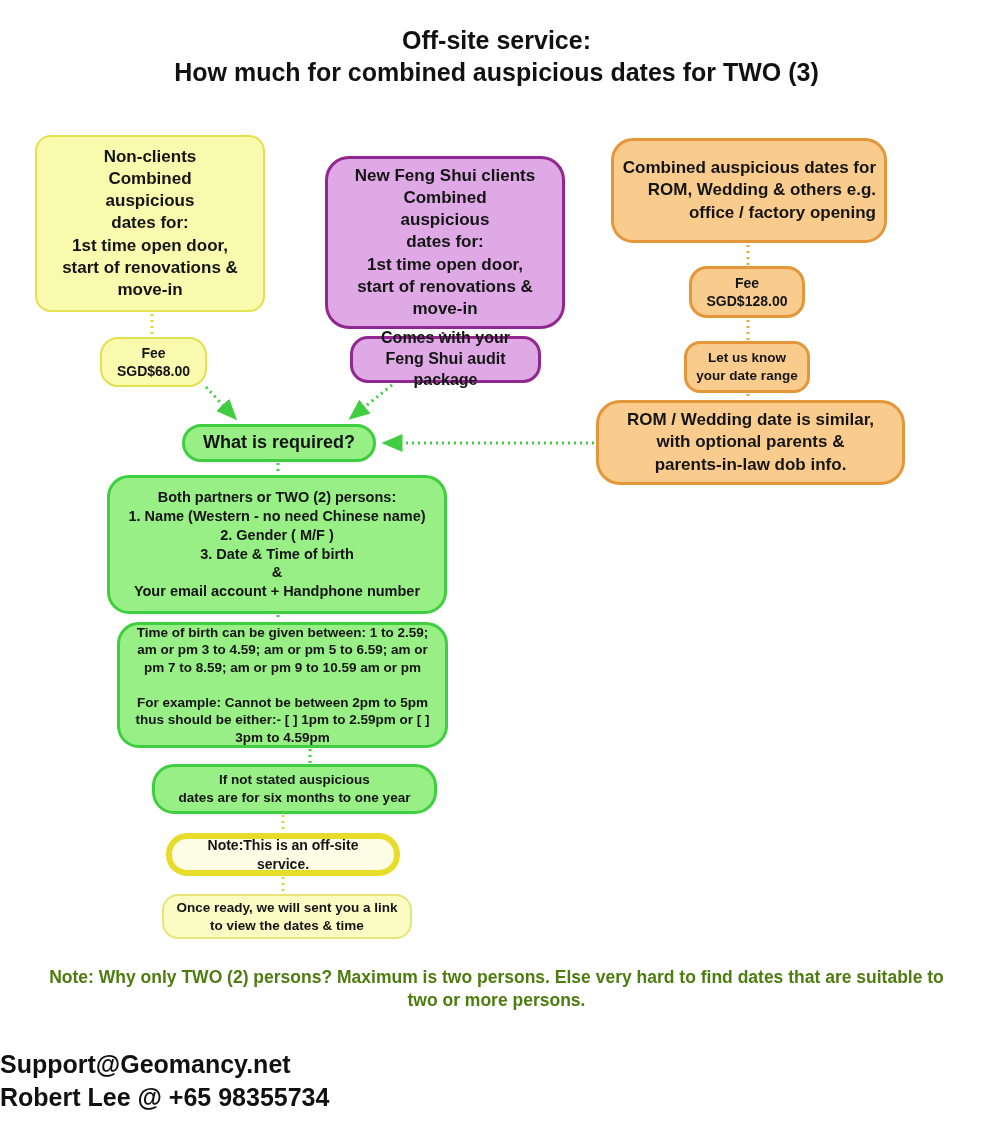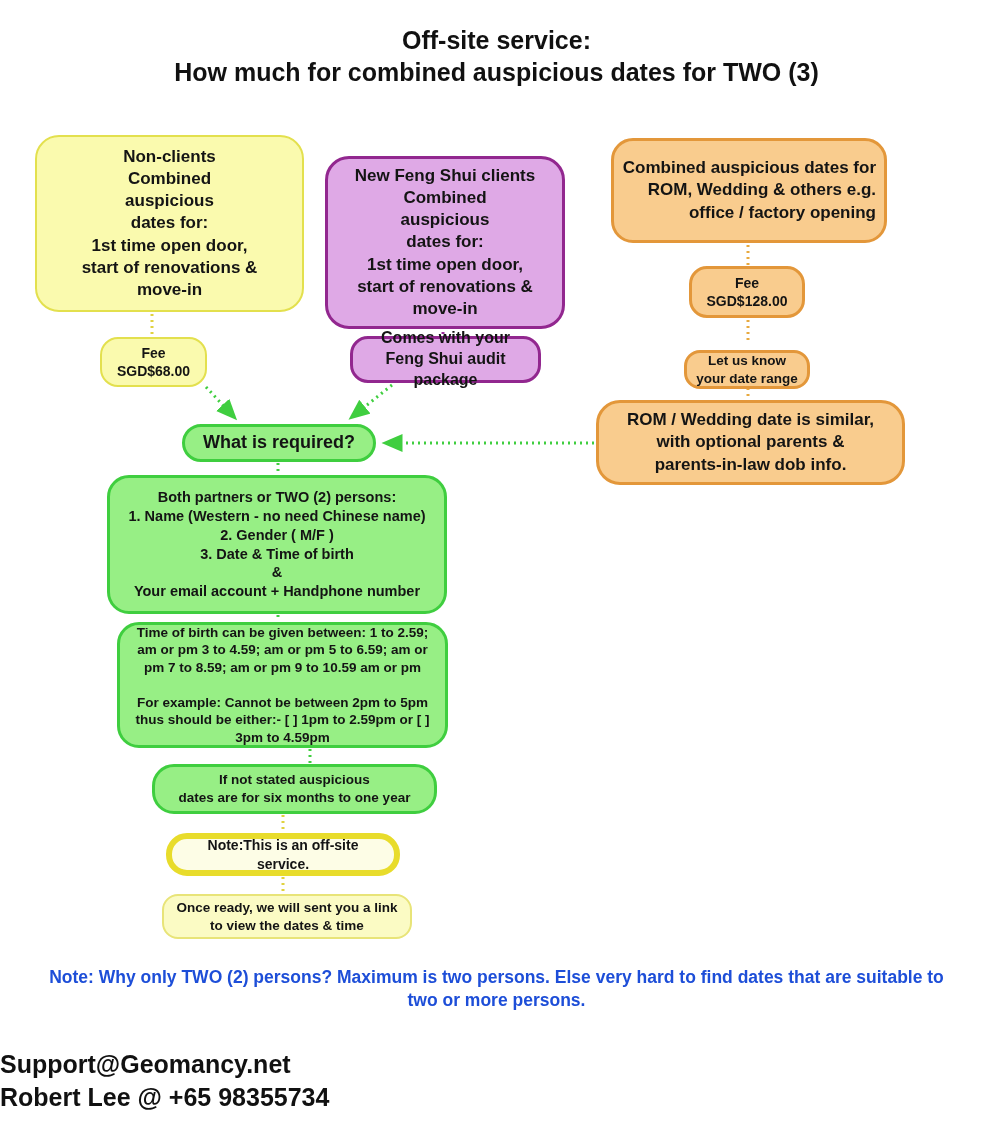--- a/index.html
+++ b/index.html
@@ -37,44 +37,44 @@
   }
   
   .yellow   { background: #fafaae; border: 2px solid #e3e04e; }
   .paleyellow { background: #fbfbc4; border: 2px solid #e8e478; }
   .purple   { background: #dfa9e6; border: 3px solid #92278f; }
   .orange   { background: #f9cc8e; border: 3px solid #e3973a; }
   .green    { background: #97ef85; border: 3px solid #3fce3f; }
   .notebox  { background: #fdfde6; border: 6px solid #e8dc2b; }
 
   
-  #non-clients   { left: 35px;  top: 135px; width: 269px; height: 177px; border-radius: 24px; font-size: 17px; }
+  #non-clients   { left: 35px;  top: 135px; width: 230px; height: 177px; border-radius: 16px; font-size: 17px; }
   #new-clients   { left: 325px; top: 133px; width: 240px; height: 173px; border-radius: 24px; font-size: 17px; margin-top: 23px; }
   #rom-wedding   { left: 611px; top: 138px; width: 276px; height: 105px; border-radius: 22px; font-size: 17px; text-align: right; }
   #fee-68        { left: 100px; top: 337px; width: 107px; height: 50px;  border-radius: 18px; font-size: 14px; }
   #audit-package { left: 350px; top: 336px; width: 191px; height: 47px;  border-radius: 18px; font-size: 16px; }
   #fee-128       { left: 689px; top: 266px; width: 116px; height: 52px;  border-radius: 18px; font-size: 14px; }
-  #date-range    { left: 684px; top: 341px; width: 126px; height: 39px;  border-radius: 16px; font-size: 13.5px; margin-top: 9px; }
+  #date-range    { left: 684px; top: 341px; width: 126px; height: 52px;  border-radius: 16px; font-size: 13.5px; }
   #rom-similar   { left: 596px; top: 400px; width: 309px; height: 85px;  border-radius: 24px; font-size: 17px; }
   #what-required { left: 182px; top: 424px; width: 194px; height: 38px;  border-radius: 19px; font-size: 18px; }
   #both-partners { left: 107px; top: 475px; width: 340px; height: 139px; border-radius: 22px; font-size: 14.5px; }
   #time-of-birth { left: 117px; top: 622px; width: 331px; height: 126px; border-radius: 22px; font-size: 13.5px; text-align: center; }
   #if-not-stated { left: 152px; top: 764px; width: 285px; height: 50px;  border-radius: 22px; font-size: 13.5px; }
   #offsite-note  { left: 166px; top: 833px; width: 234px; height: 43px;  border-radius: 21px; font-size: 14px; text-align: center; }
   #once-ready    { left: 162px; top: 894px; width: 250px; height: 45px;  border-radius: 16px; font-size: 13.5px; }
 
   .footer-note {
     position: absolute;
     left: 36px; top: 966px;
     width: 921px;
     text-align: center;
     font-weight: bold;
     font-size: 17.5px;
     line-height: 23px;
-    color: #1d4ed8;
+    color: #4d7c0f;
   }
   .contact {
     position: absolute;
     left: 0; top: 1048px;
     width: 993px;
     text-align: left;
     font-weight: bold;
     font-size: 25px;
     line-height: 33px;
     color: #111111;

